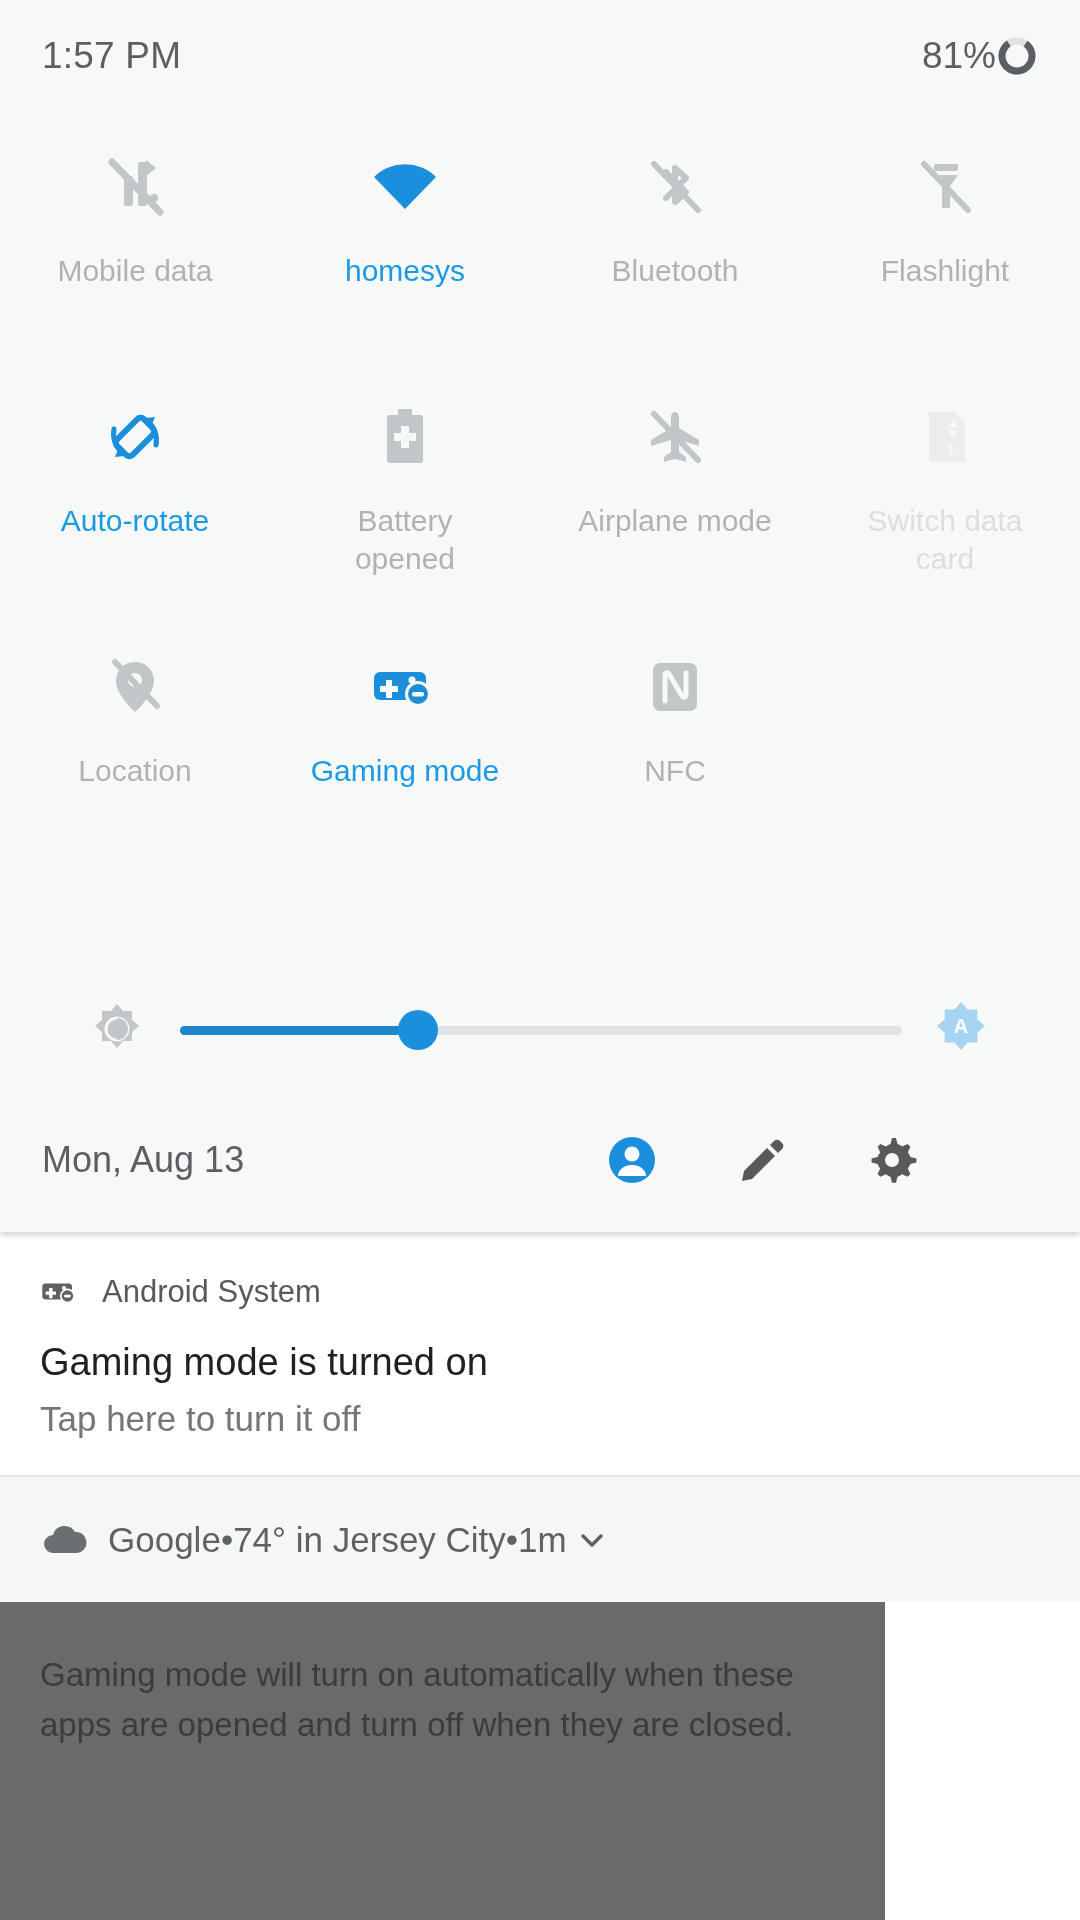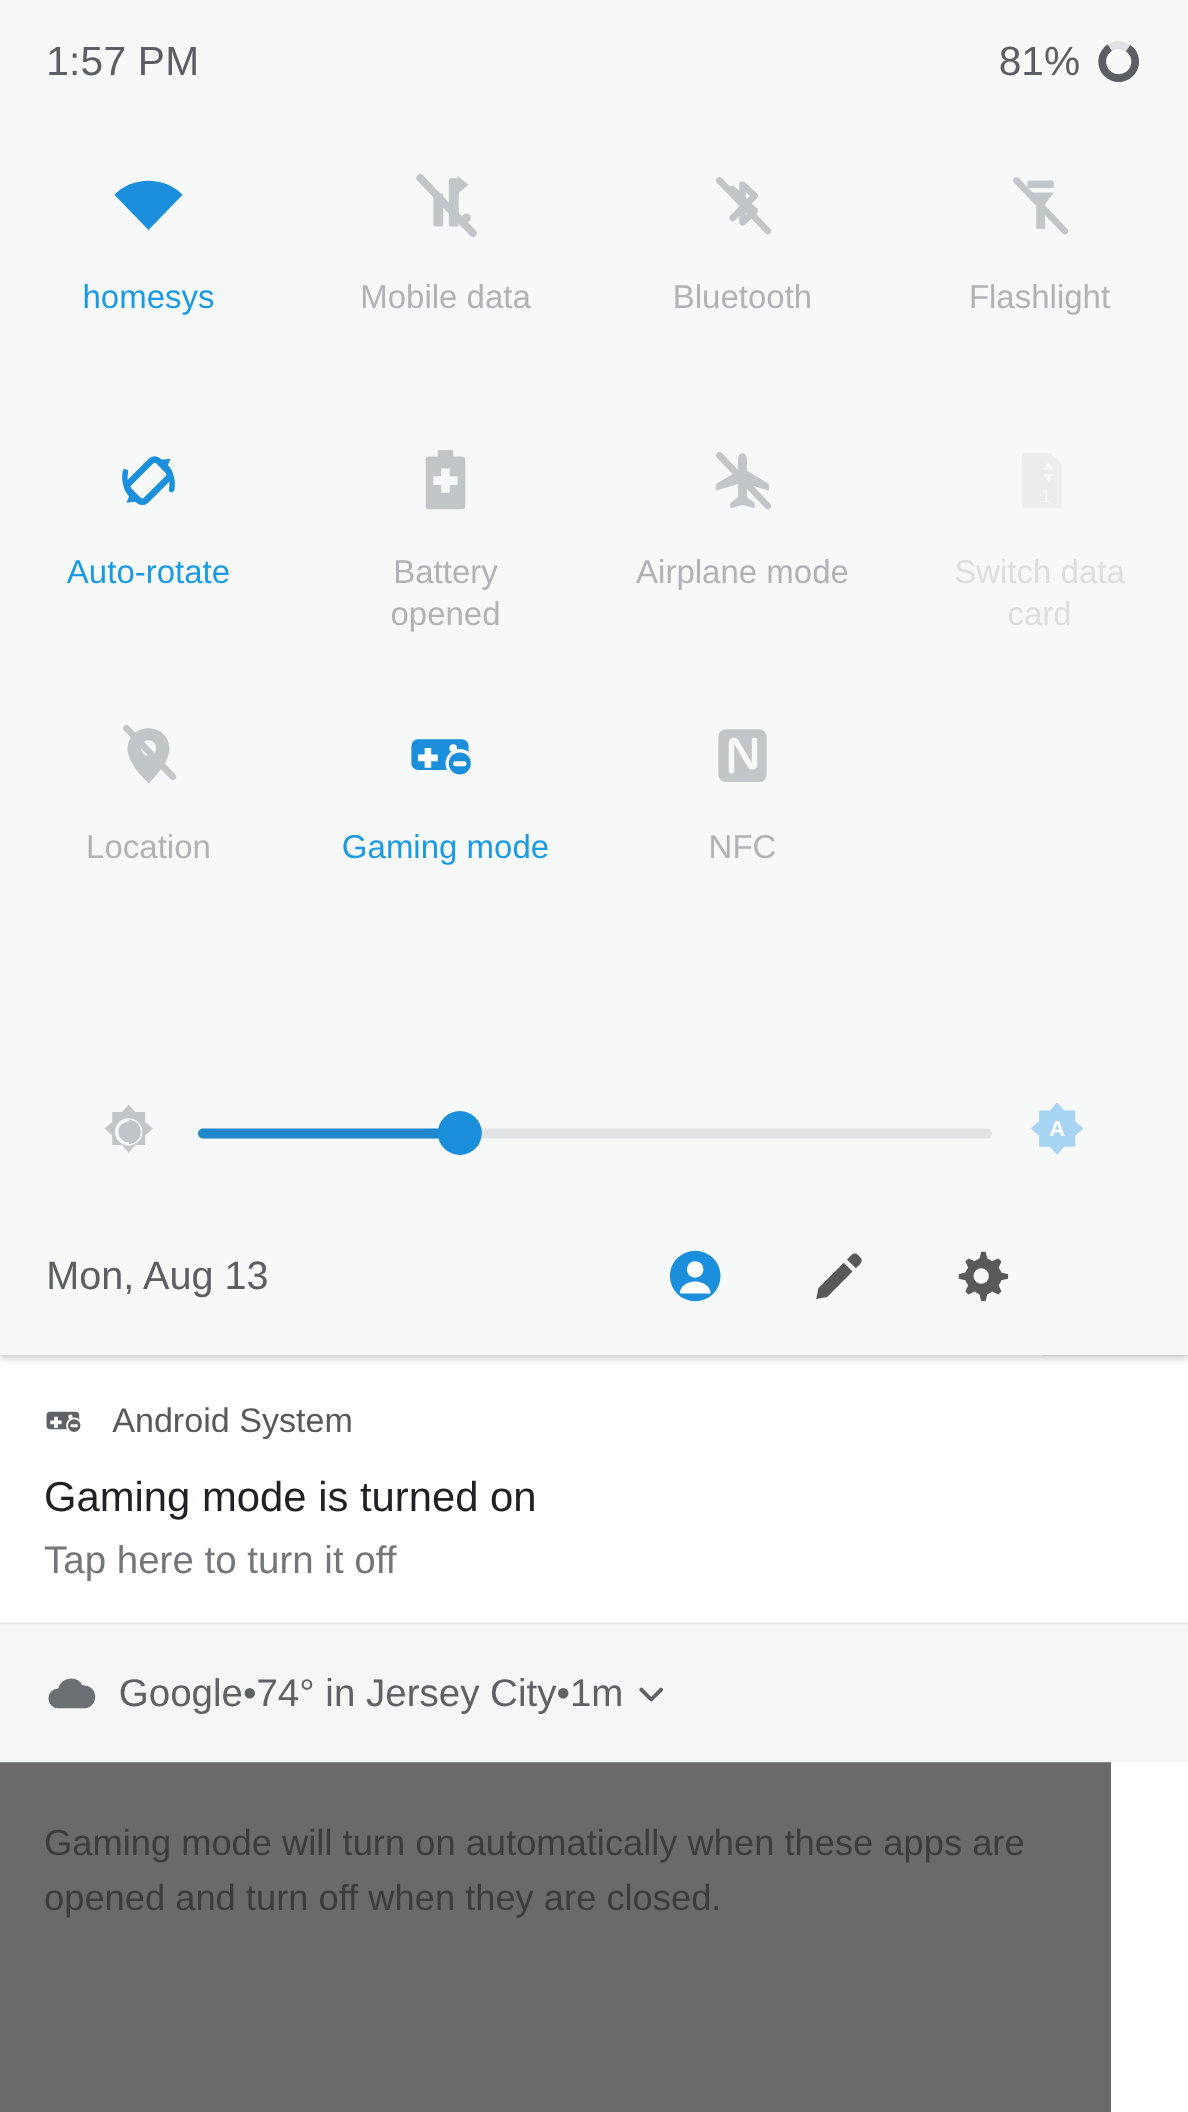--- a/index.html
+++ b/index.html
@@ -19,21 +19,21 @@
     z-index:3;
   }
 
   
   .status-bar {
     position:absolute; left:0; top:0; width:1080px; height:112px;
     display:flex; align-items:center; justify-content:space-between;
     padding:0 42px;
   }
   .status-time { font-size:37px; color:#5b5f63; letter-spacing:.2px; }
-  .status-right { display:flex; align-items:center; gap:14px; }
+  .status-right { display:flex; align-items:center; }
   .battery-pct { font-size:37px; color:#5b5f63; }
   .battery-ring { width:42px; height:42px; display:block; }
 
   
   .tile-grid {
     position:absolute; left:0; top:128px; width:1080px;
     display:flex; flex-wrap:wrap;
   }
   .tile {
     width:25%; height:250px;
@@ -111,21 +111,21 @@
     background:#f5f6f6;
     display:flex; align-items:center; padding:0 40px; gap:20px;
   }
   .cloud-icon { width:48px; height:38px; display:flex; align-items:center; }
   .weather-text { font-size:35px; color:#5f6265; display:flex; align-items:center; }
   .weather-text .dot { color:#5f6265; }
   .chev { width:34px; height:34px; margin-left:8px; }
 
   
   .dim-overlay {
-    position:absolute; left:0; top:1602px; width:1010px; height:318px;
+    position:absolute; left:0; top:1602px; width:885px; height:318px;
     background:#6a6a6a; z-index:4;
     padding:48px 40px 0 40px;
   }
   .dim-text {
     font-size:33px; line-height:50px; color:#3c3c3c;
     max-width:1000px;
   }
 </style>
 </head>
 <body>
@@ -142,43 +142,43 @@
           <svg class="battery-ring" viewBox="0 0 42 42">
             <circle cx="21" cy="21" r="15" fill="none" stroke="#e0e1e2" stroke-width="7"></circle>
             <circle cx="21" cy="21" r="15" fill="none" stroke="#5b5f63" stroke-width="7" stroke-dasharray="76 94" stroke-linecap="butt" transform="rotate(-55 21 21)"></circle>
           </svg>
         </span>
       </div>
     </div>
 
     <div class="tile-grid">
 
-      <div class="tile on">
-        <span class="tile-icon">
-          <svg width="66" height="52" viewBox="0 0 66 52">
-            <path d="M33 48 L2 16 A44 44 0 0 1 64 16 Z" fill="#1b8fdb"></path>
-          </svg>
-        </span>
-        <span class="tile-label">homesys</span>
-      </div>
-
       <div class="tile">
         <span class="tile-icon">
           <svg width="66" height="66" viewBox="0 0 66 66">
             <g fill="#c3c6c8">
               <rect x="36" y="8" width="9" height="44" rx="2"></rect>
               <rect x="22" y="22" width="9" height="30" rx="2"></rect>
               <path d="M44 6 L54 14 L44 22 Z"></path>
               <circle cx="52" cy="44" r="4"></circle>
             </g>
             <line x1="10" y1="8" x2="58" y2="58" stroke="#c3c6c8" stroke-width="7" stroke-linecap="round"></line>
             <line x1="10" y1="8" x2="58" y2="58" stroke="#f7f8f8" stroke-width="3" stroke-linecap="round" opacity="0"></line>
           </svg>
         </span>
         <span class="tile-label">Mobile data</span>
+      </div>
+
+      <div class="tile on">
+        <span class="tile-icon">
+          <svg width="66" height="52" viewBox="0 0 66 52">
+            <path d="M33 48 L2 16 A44 44 0 0 1 64 16 Z" fill="#1b8fdb"></path>
+          </svg>
+        </span>
+        <span class="tile-label">homesys</span>
       </div>
 
       <div class="tile">
         <span class="tile-icon">
           <svg width="66" height="66" viewBox="0 0 66 66">
             <path d="M24 18 L44 38 L33 48 L33 14 L44 24 L24 44" fill="none" stroke="#c3c6c8" stroke-width="6" stroke-linecap="round" stroke-linejoin="round"></path>
             <line x1="12" y1="10" x2="56" y2="56" stroke="#c3c6c8" stroke-width="6" stroke-linecap="round"></line>
           </svg>
         </span>
         <span class="tile-label">Bluetooth</span>

